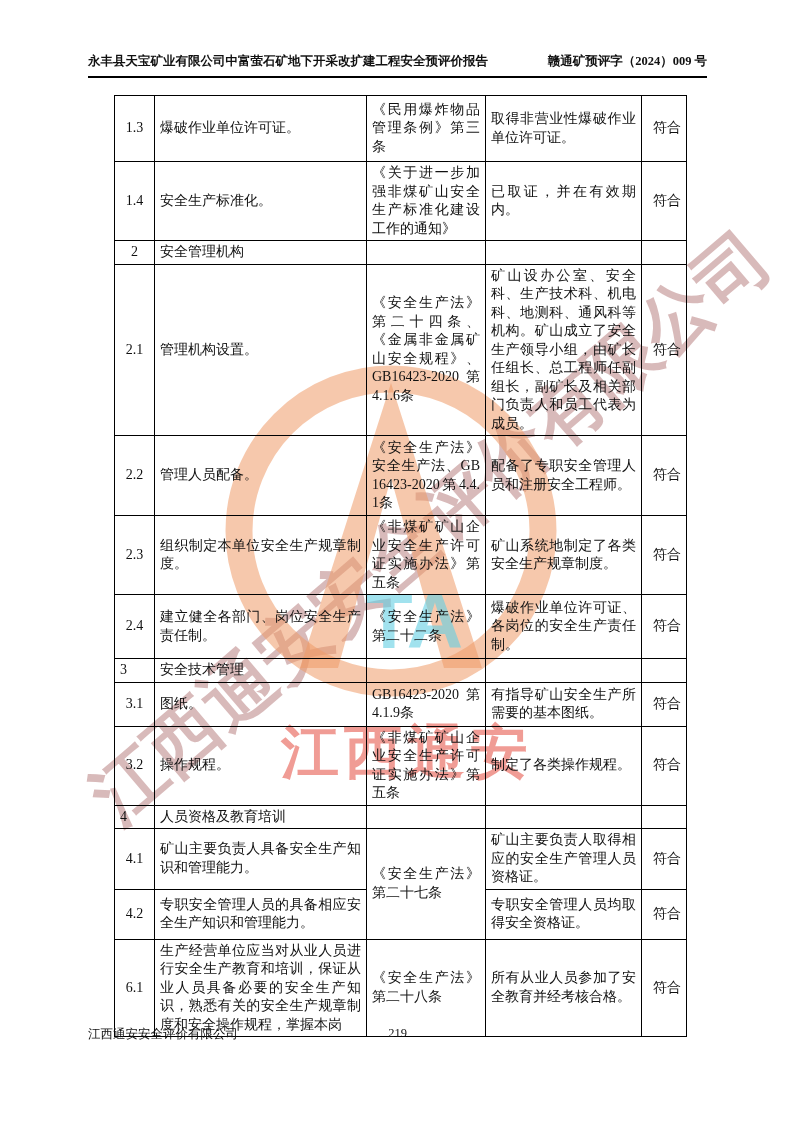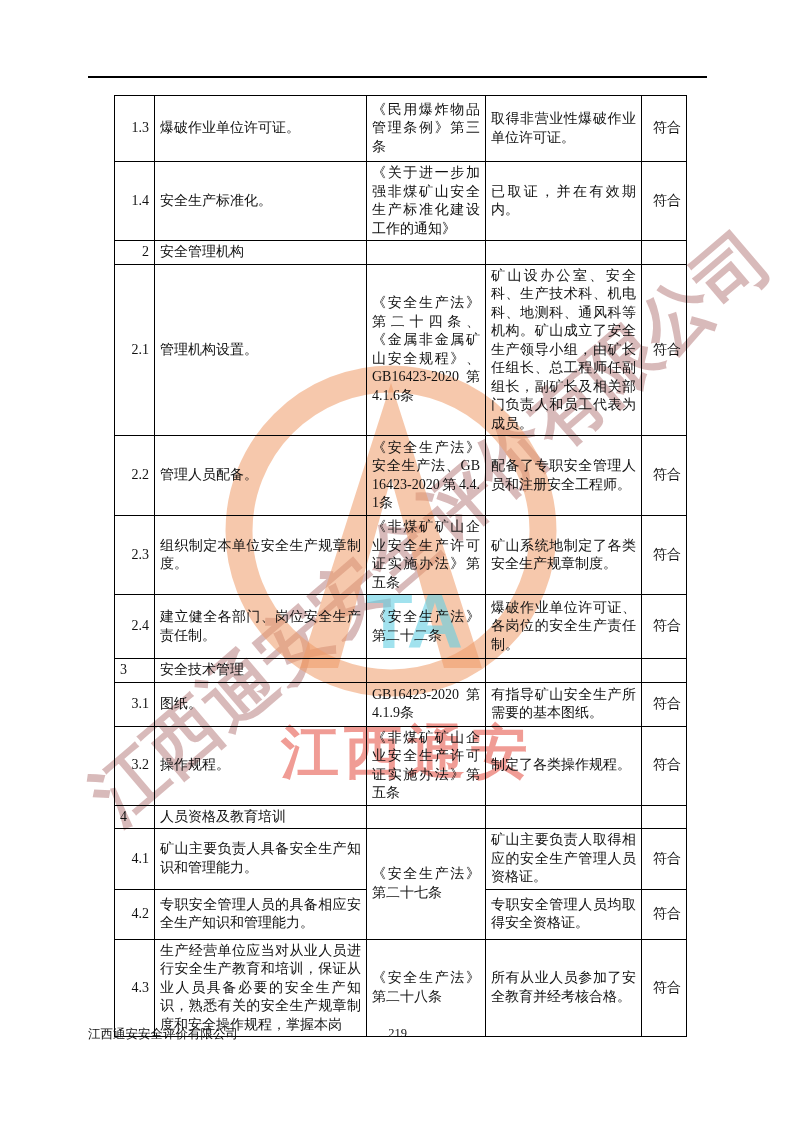--- a/index.html
+++ b/index.html
@@ -30,21 +30,21 @@
     background:transparent;
   }
   table.doc-table td {
     border:1px solid #000;
     font-size:14px; line-height:18.5px;
     vertical-align:middle;
     padding:2px 5px;
     word-break:break-all;
     overflow:hidden;
   }
-  td.no-cell { text-align:right; padding:2px 1px; font-size:13px; font-family:"Liberation Serif",serif; }
+  td.no-cell { text-align:center; padding:2px 1px; font-size:13px; font-family:"Liberation Serif",serif; }
   td.item-cell, td.basis-cell, td.eval-cell { text-align:justify; }
   td.result-cell { text-align:right; padding:2px 1px; }
   td.sec-no-left { text-align:left; padding-left:5px; }
   td.sec-center { text-align:left; }
 
   .footer {
     position:absolute; top:1026px; left:88px; right:86px;
     font-size:12.5px;
   }
   .footer .company { position:absolute; left:0; top:0; }
@@ -56,20 +56,24 @@
 <div class="page">
 
   <svg class="watermark" width="793" height="1122" viewBox="0 0 793 1122">
     <text transform="translate(118,826) rotate(-40.5)" font-size="72" font-weight="bold" opacity="0.33" fill="#8c3030">江西通安安全评价有限公司</text>
     <circle cx="391" cy="531" r="152" fill="none" stroke-width="27" opacity="0.55" stroke="#ef9a68"></circle>
     <path d="M391,383 L300,668 L338,668 L391,478 L444,668 L482,668 Z" opacity="0.55" fill="#ef9a68"></path>
     <text x="414" y="648" font-size="78" font-weight="bold" text-anchor="middle" opacity="0.6" font-family="&quot;Liberation Sans&quot;, sans-serif" fill="#63cfe3">TA</text>
     <text x="281" y="772" font-size="58" font-weight="bold" letter-spacing="5" opacity="0.5" fill="#e23b2e">江西通安</text>
   </svg>
 
+  <div class="header">
+    <span>永丰县天宝矿业有限公司中富萤石矿地下开采改扩建工程安全预评价报告</span>
+    <span>赣通矿预评字（2024）009 号</span>
+  </div>
   <div class="header-rule"></div>
 
   <table class="doc-table">
     <colgroup>
       <col style="width:40px">
       <col style="width:212px">
       <col style="width:119px">
       <col style="width:156px">
       <col style="width:45px">
     </colgroup>
@@ -158,21 +162,21 @@
           <td class="eval-cell">矿山主要负责人取得相应的安全生产管理人员资格证。</td>
           <td class="result-cell">符合</td>
         </tr>
         <tr style="height: 50px;">
           <td class="no-cell">4.2</td>
           <td class="item-cell">专职安全管理人员的具备相应安全生产知识和管理能力。</td>
           <td class="eval-cell">专职安全管理人员均取得安全资格证。</td>
           <td class="result-cell">符合</td>
         </tr>
         <tr style="height: 94px;">
-          <td class="no-cell">4.3</td>
+          <td class="no-cell">6.1</td>
           <td class="item-cell">生产经营单位应当对从业人员进行安全生产教育和培训，保证从业人员具备必要的安全生产知识，熟悉有关的安全生产规章制度和安全操作规程，掌握本岗</td>
           <td class="basis-cell" rowspan="1">《安全生产法》第二十八条</td>
           <td class="eval-cell">所有从业人员参加了安全教育并经考核合格。</td>
           <td class="result-cell">符合</td>
         </tr>
       </tbody>
   </table>
 
   <div class="footer">
     <span class="company">江西通安安全评价有限公司</span>

